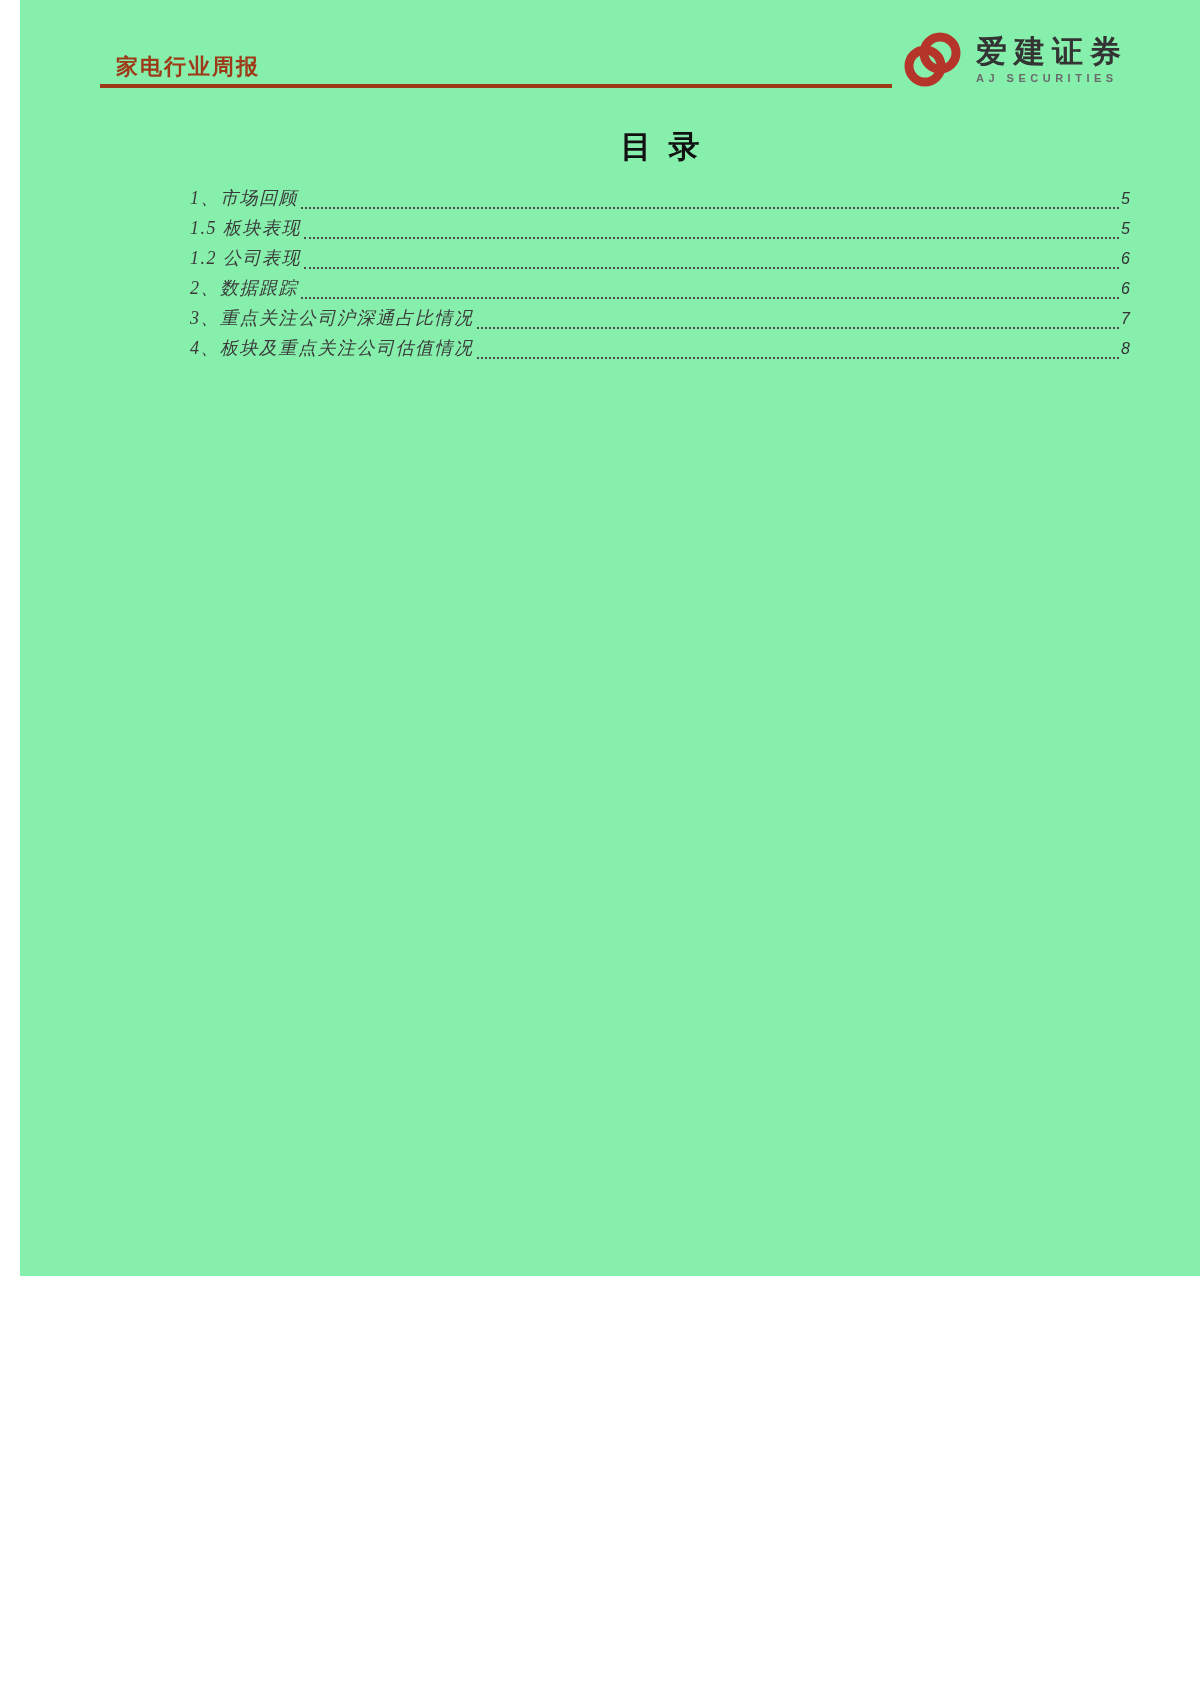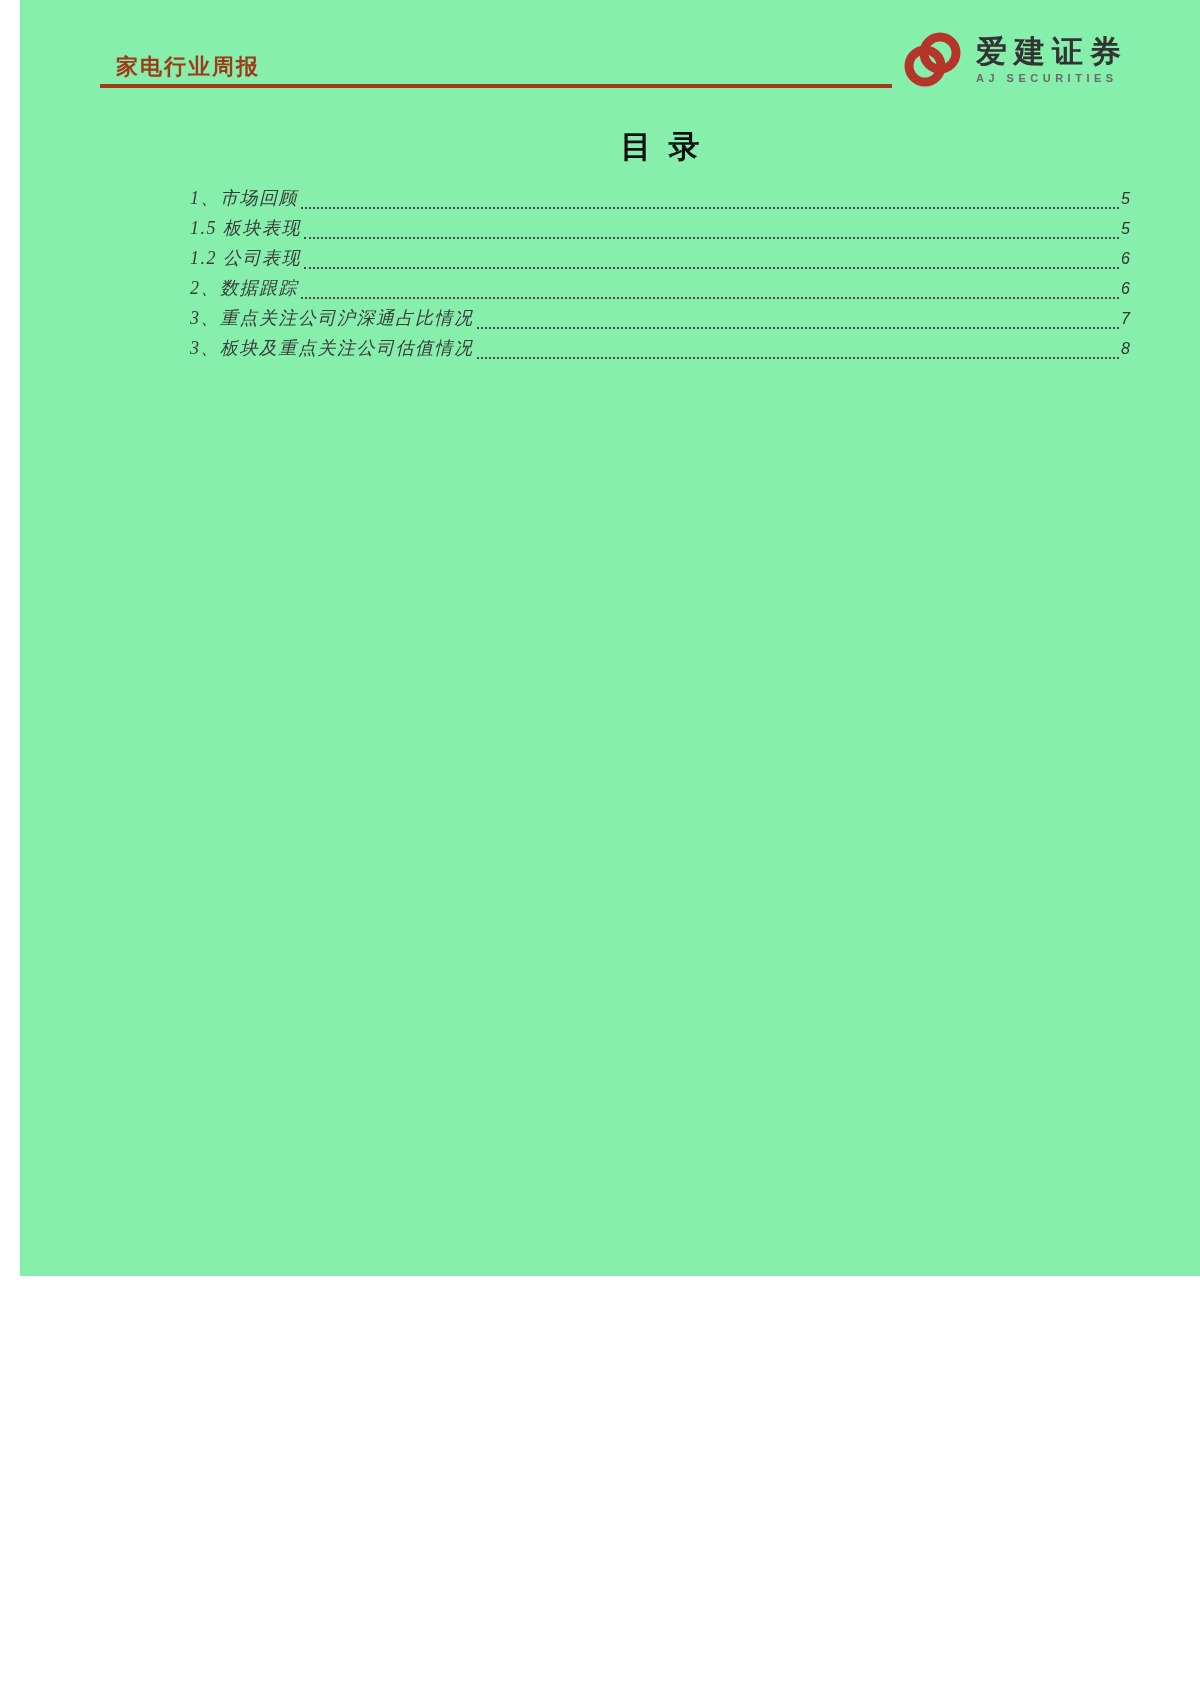--- a/index.html
+++ b/index.html
@@ -154,21 +154,21 @@
       <span class="toc-page">6</span>
     </div>
 
     <div class="toc-row">
       <span class="toc-label">3、重点关注公司沪深通占比情况</span>
       <span class="leader"></span>
       <span class="toc-page">7</span>
     </div>
 
     <div class="toc-row">
-      <span class="toc-label">3、板块及重点关注公司估值情况</span>
+      <span class="toc-label">4、板块及重点关注公司估值情况</span>
       <span class="leader"></span>
       <span class="toc-page">8</span>
     </div>
 
 
   </nav>
 
   <div class="footer-rule"></div>
 
   <div class="page-badge">3</div>

